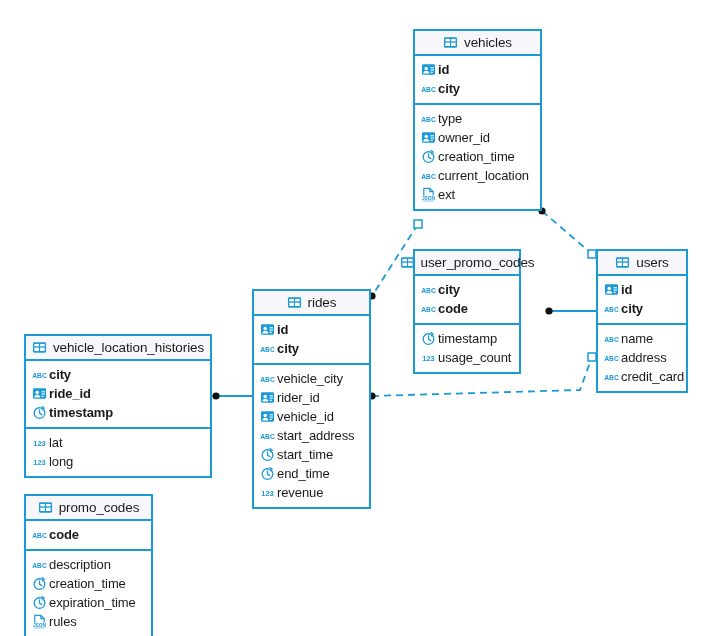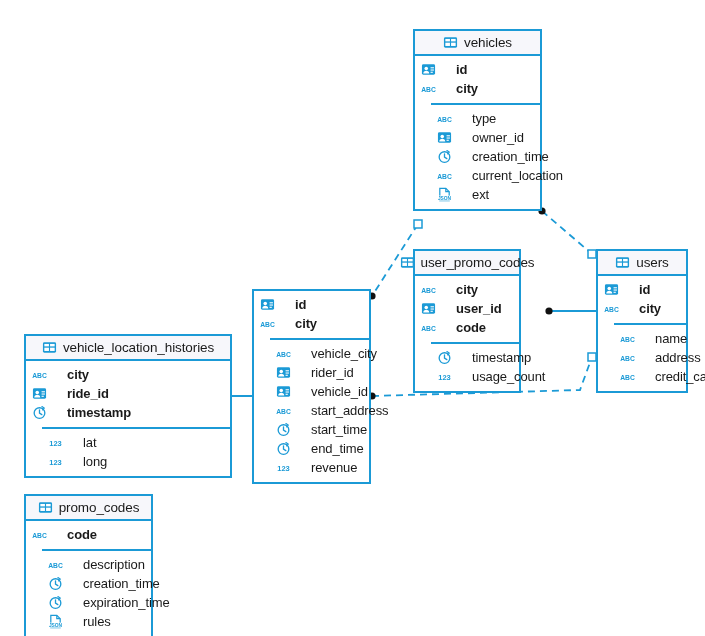--- a/index.html
+++ b/index.html
@@ -47,26 +47,25 @@
     font-size: 13.5px;
     color: #1a1a1a;
     white-space: nowrap;
     letter-spacing: -0.1px;
   }
   .col-group {
     padding: 4px 0 5px 0;
   }
   .col-group + .col-group {
     border-top: 2px solid #1b9ad6;
-    margin-left: 16px;
   }
   .col-row {
     display: flex;
     align-items: center;
-    gap: 20px;
+    gap: 2px;
     padding: 0 6px;
     height: 19px;
   }
   .col-name {
     font-size: 13px;
     color: #1a1a1a;
     white-space: nowrap;
     letter-spacing: -0.1px;
   }
   .col-row.pk .col-name {
@@ -216,33 +215,20 @@
           <span class="ic">
             <svg viewBox="0 0 16 16" width="15" height="15">
               <text x="8" y="11.5" font-size="7.2" font-family="&quot;Liberation Sans&quot;, sans-serif" font-weight="bold" fill="#1b9ad6" text-anchor="middle">ABC</text>
             </svg>
           </span>
           <span class="col-name">city</span>
         </div>
         <div class="col-row pk">
           <span class="ic">
             <svg viewBox="0 0 16 16" width="15" height="15">
-              <rect x="1" y="2.5" width="14" height="11" rx="1.5" fill="#1b9ad6"></rect>
-              <circle cx="5.6" cy="7" r="1.9" fill="#ffffff"></circle>
-              <path d="M2.4 12.2c0-1.9 1.5-2.9 3.2-2.9s3.2 1 3.2 2.9z" fill="#ffffff"></path>
-              <rect x="10.2" y="5.6" width="3.6" height="1.15" fill="#ffffff"></rect>
-              <rect x="10.2" y="8" width="3.6" height="1.15" fill="#ffffff"></rect>
-              <rect x="10.2" y="10.4" width="2.4" height="1.15" fill="#ffffff"></rect>
-            </svg>
-          </span>
-          <span class="col-name">user_id</span>
-        </div>
-        <div class="col-row pk">
-          <span class="ic">
-            <svg viewBox="0 0 16 16" width="15" height="15">
               <text x="8" y="11.5" font-size="7.2" font-family="&quot;Liberation Sans&quot;, sans-serif" font-weight="bold" fill="#1b9ad6" text-anchor="middle">ABC</text>
             </svg>
           </span>
           <span class="col-name">code</span>
         </div>
       </div>
       <div class="col-group">
         <div class="col-row">
           <span class="ic">
             <svg viewBox="0 0 16 16" width="15" height="15">
@@ -320,20 +306,32 @@
           <span class="ic">
             <svg viewBox="0 0 16 16" width="15" height="15">
               <text x="8" y="11.5" font-size="7.2" font-family="&quot;Liberation Sans&quot;, sans-serif" font-weight="bold" fill="#1b9ad6" text-anchor="middle">ABC</text>
             </svg>
           </span>
           <span class="col-name">credit_card</span>
         </div>
       </div>
     </div>
     <div class="table-node" style="left: 252px; top: 289px; width: 119px;">
+      <div class="tbl-header">
+        <span class="ic">
+          <svg viewBox="0 0 16 16" width="15" height="15">
+            <rect x="1" y="2.5" width="14" height="11" rx="1.5" fill="#1b9ad6"></rect>
+            <rect x="2.5" y="4.2" width="4.9" height="2.6" fill="#ffffff"></rect>
+            <rect x="8.6" y="4.2" width="4.9" height="2.6" fill="#ffffff"></rect>
+            <rect x="2.5" y="8.2" width="4.9" height="3.5" fill="#ffffff"></rect>
+            <rect x="8.6" y="8.2" width="4.9" height="3.5" fill="#ffffff"></rect>
+          </svg>
+        </span>
+        <span class="tbl-title">rides</span>
+      </div>
       <div class="col-group">
         <div class="col-row pk">
           <span class="ic">
             <svg viewBox="0 0 16 16" width="15" height="15">
               <rect x="1" y="2.5" width="14" height="11" rx="1.5" fill="#1b9ad6"></rect>
               <circle cx="5.6" cy="7" r="1.9" fill="#ffffff"></circle>
               <path d="M2.4 12.2c0-1.9 1.5-2.9 3.2-2.9s3.2 1 3.2 2.9z" fill="#ffffff"></path>
               <rect x="10.2" y="5.6" width="3.6" height="1.15" fill="#ffffff"></rect>
               <rect x="10.2" y="8" width="3.6" height="1.15" fill="#ffffff"></rect>
               <rect x="10.2" y="10.4" width="2.4" height="1.15" fill="#ffffff"></rect>
@@ -416,21 +414,21 @@
         <div class="col-row">
           <span class="ic">
             <svg viewBox="0 0 16 16" width="15" height="15">
               <text x="8" y="12" font-size="8" font-family="&quot;Liberation Sans&quot;, sans-serif" font-weight="bold" fill="#1b9ad6" text-anchor="middle">123</text>
             </svg>
           </span>
           <span class="col-name">revenue</span>
         </div>
       </div>
     </div>
-    <div class="table-node" style="left: 24px; top: 334px; width: 208px;">
+    <div class="table-node" style="left: 24px; top: 334px; width: 188px;">
       <div class="tbl-header">
         <span class="ic">
           <svg viewBox="0 0 16 16" width="15" height="15">
             <rect x="1" y="2.5" width="14" height="11" rx="1.5" fill="#1b9ad6"></rect>
             <rect x="2.5" y="4.2" width="4.9" height="2.6" fill="#ffffff"></rect>
             <rect x="8.6" y="4.2" width="4.9" height="2.6" fill="#ffffff"></rect>
             <rect x="2.5" y="8.2" width="4.9" height="3.5" fill="#ffffff"></rect>
             <rect x="8.6" y="8.2" width="4.9" height="3.5" fill="#ffffff"></rect>
           </svg>
         </span>

